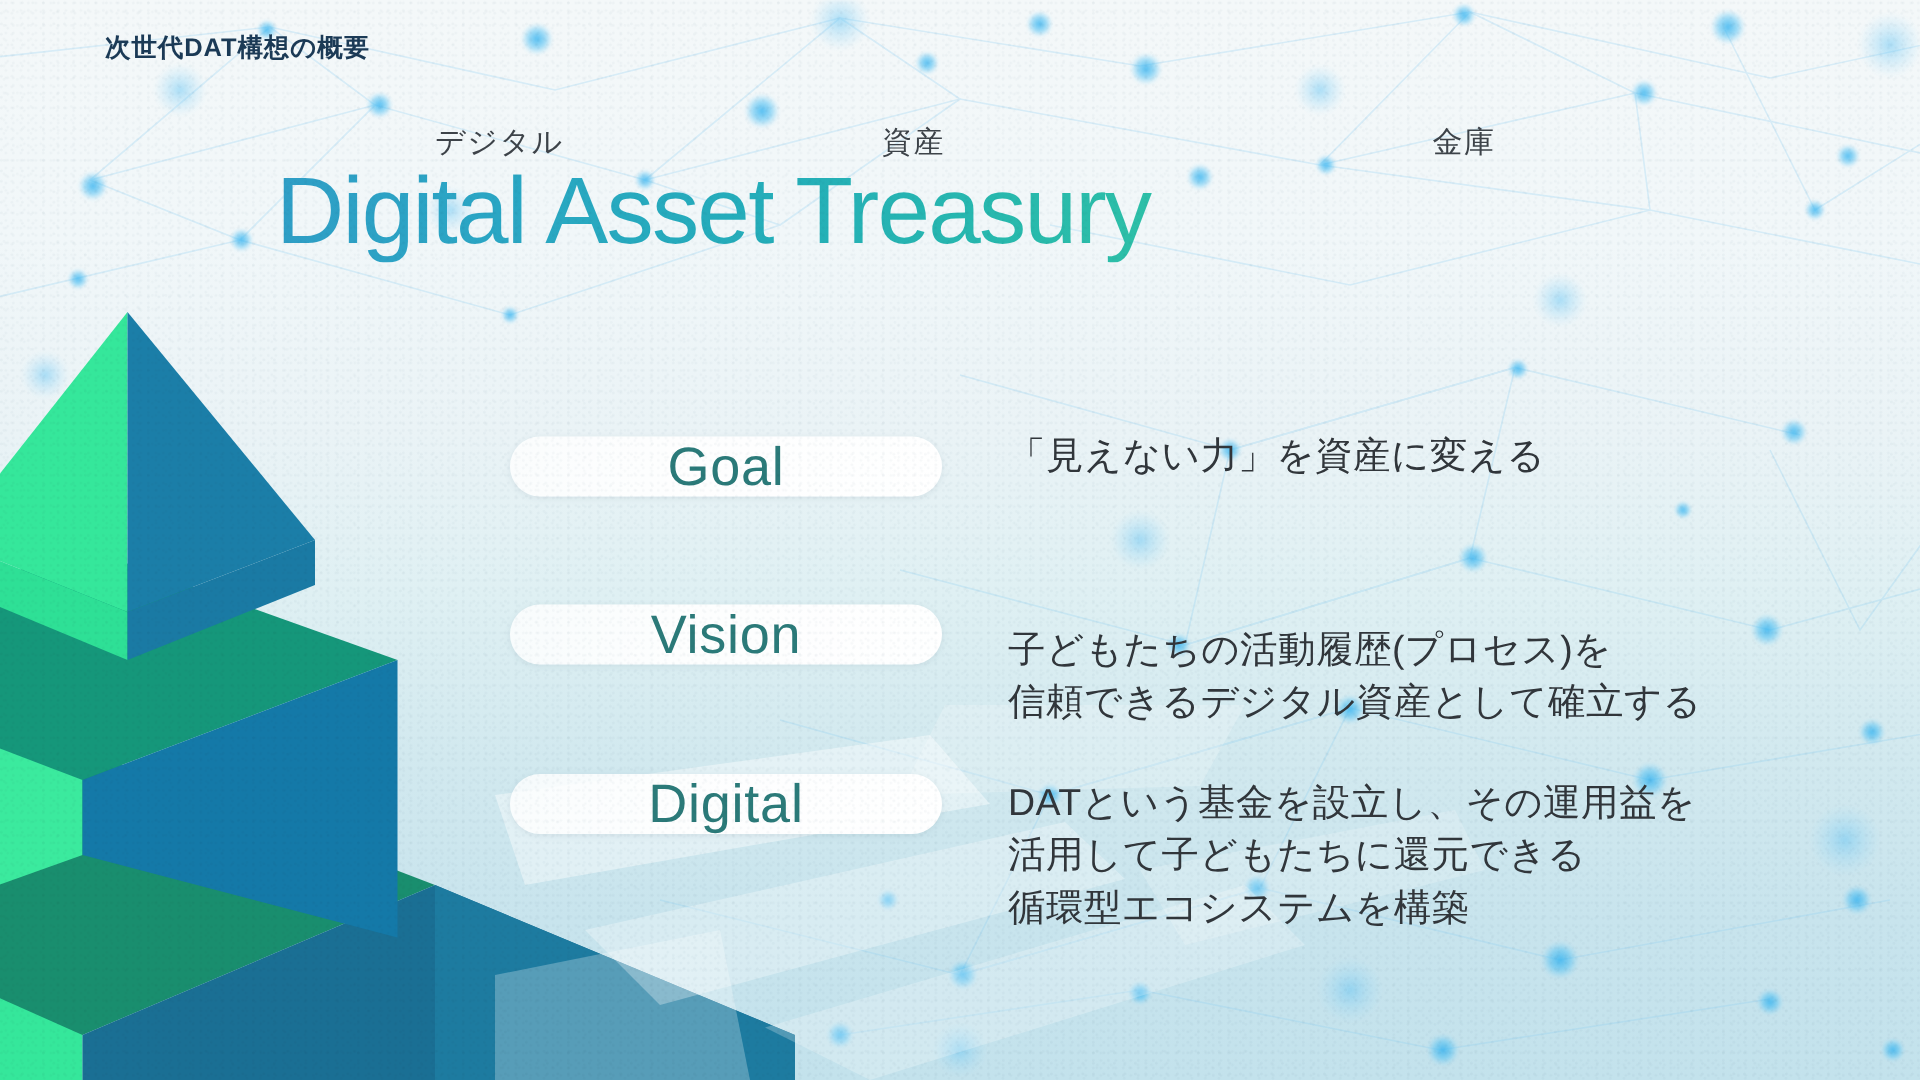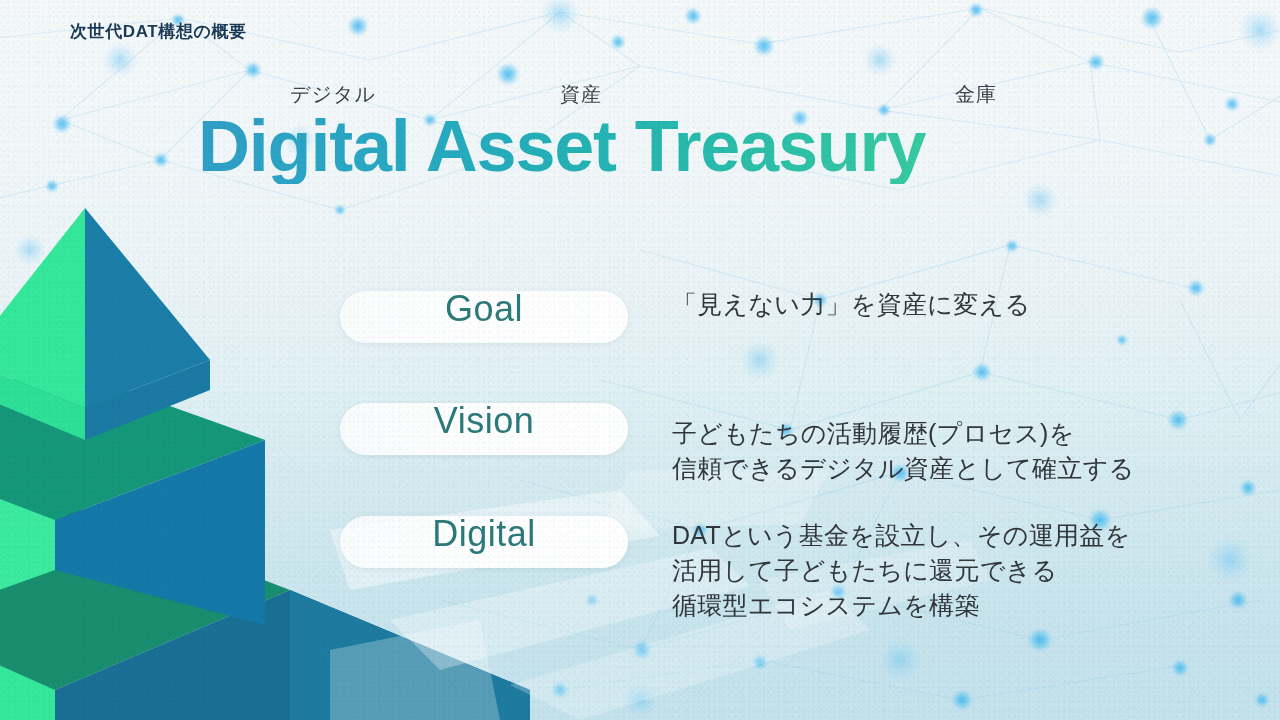--- a/index.html
+++ b/index.html
@@ -45,48 +45,48 @@
     color:#1b3a56; font-weight:600;
   }
 
   
   .ruby {
     position:absolute; top:81px;
     font-size:20px; color:#3d4349; letter-spacing:1px;
     white-space:nowrap;
   }
   #ruby-0 { left:290px;font-family:Liberation Serif, serif; }
-  #ruby-1 { left:560px; }
+  #ruby-1 { left:588px; }
   #ruby-2 { left:955px; }
 
   
   #title {
-    position:absolute; left:198px; top:108px;
+    position:absolute; left:184px; top:108px;
     width:940px;
-    font-size:72px; font-weight:700;
+    font-size:63px; font-weight:400;
     letter-spacing:-1.2px; line-height:1.06;
     white-space:nowrap;
     background:linear-gradient(100deg,
       #2f9ec6 0%, #2aa6c4 16%, #24adba 34%,
       #27b9ad 52%, #33c6a2 72%, #45cfa2 88%, #52d2a4 100%);
     -webkit-background-clip:text; background-clip:text;
     -webkit-text-fill-color:transparent; color:transparent;
   }
 
   
   .row { position:absolute; left:0; width:1280px; }
   #row-0 { top:291px; }
   #row-1 { top:403px; }
   #row-2 { top:516px; }
 
   .pill {
     position:absolute; left:340px; top:0;
-    width:288px; height:52px;
+    width:288px; height:40px;
     border-radius:26px;
-    display:flex; justify-content:center;
+    display:flex; align-items:center; justify-content:center;
     background:linear-gradient(105deg, rgba(255,255,255,.80) 0%,
                rgba(255,255,255,.94) 38%, rgba(255,255,255,.99) 100%);
     box-shadow:0 1px 5px rgba(60,90,110,.10);
   }
   .pill-label {
     font-size:36px; font-weight:300;
     color:#2b7a79; letter-spacing:.5px;
     line-height:1;
   }
 

